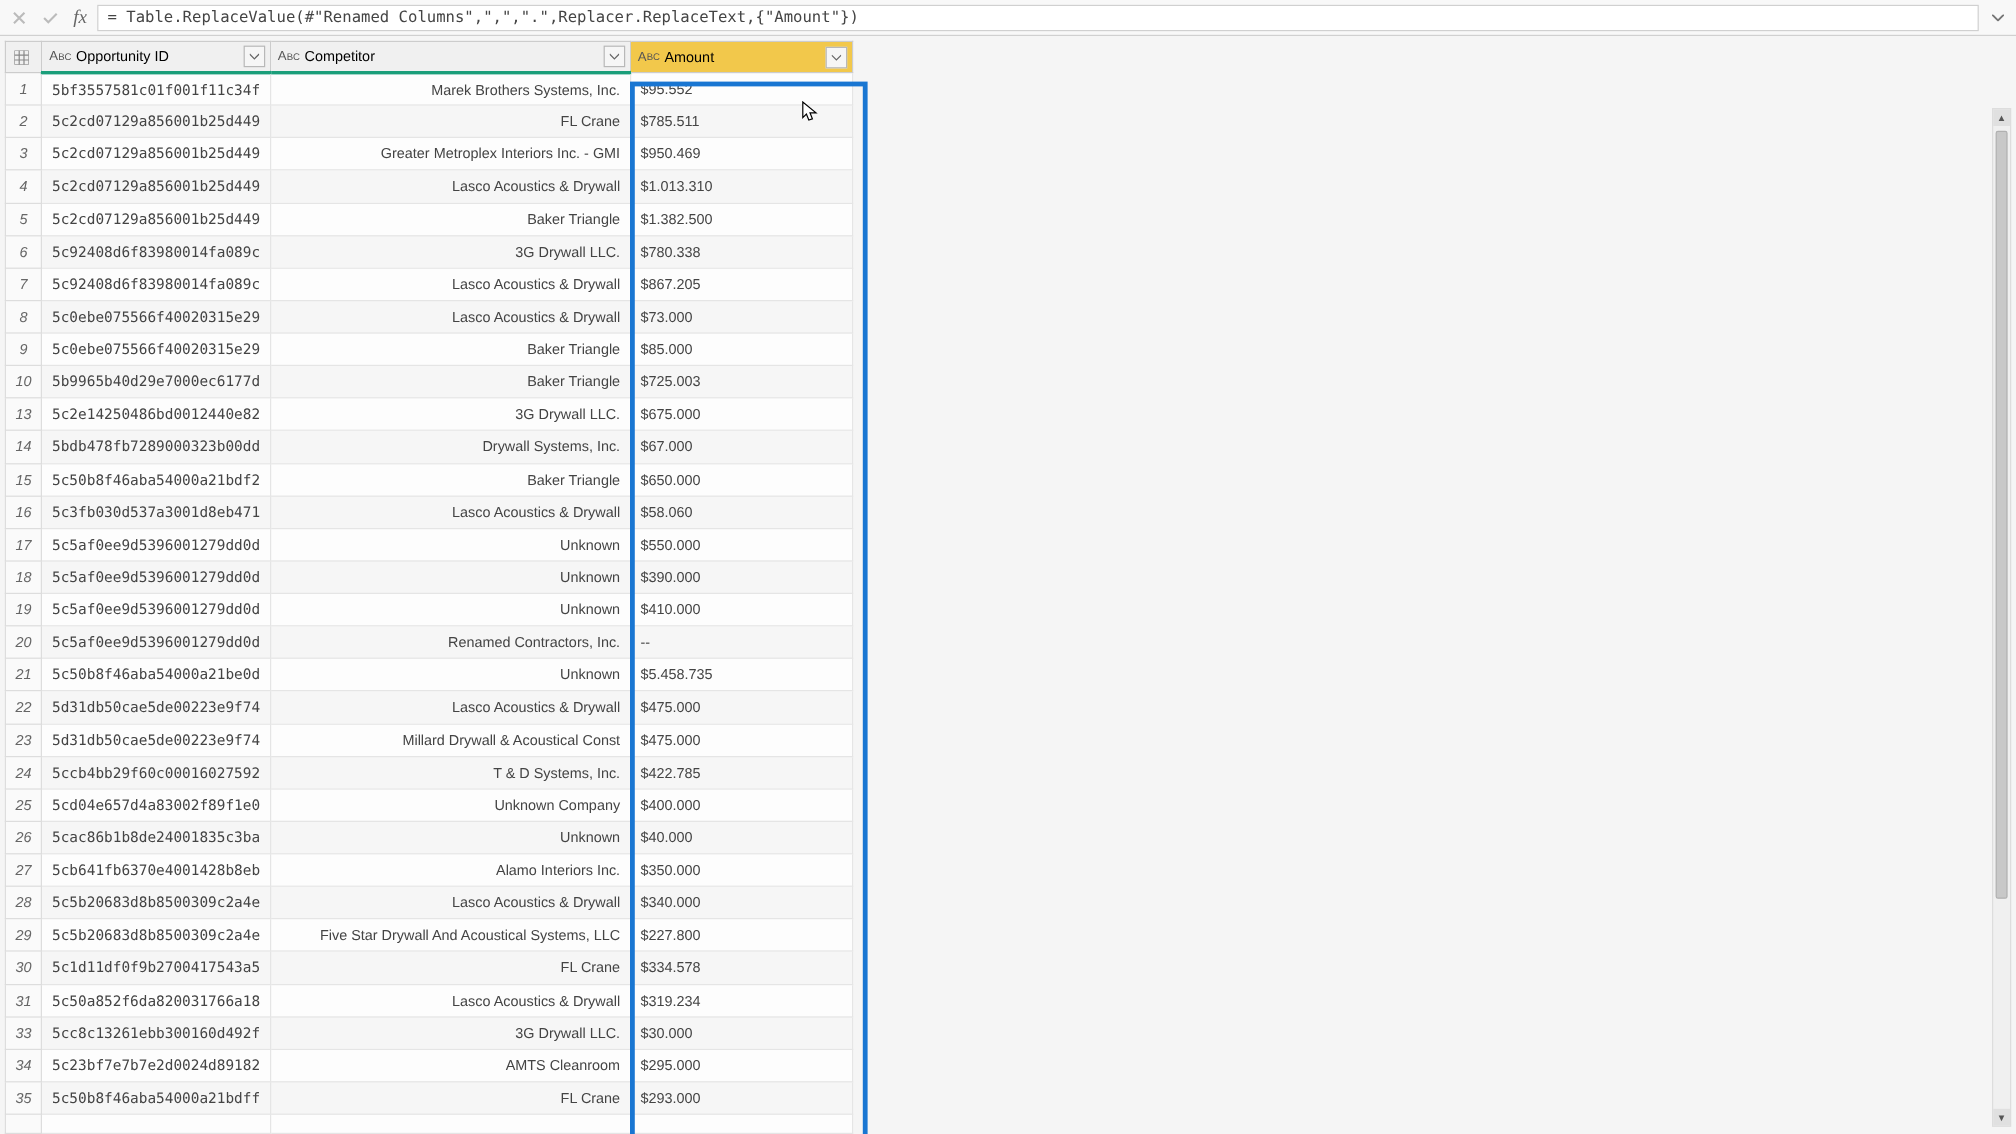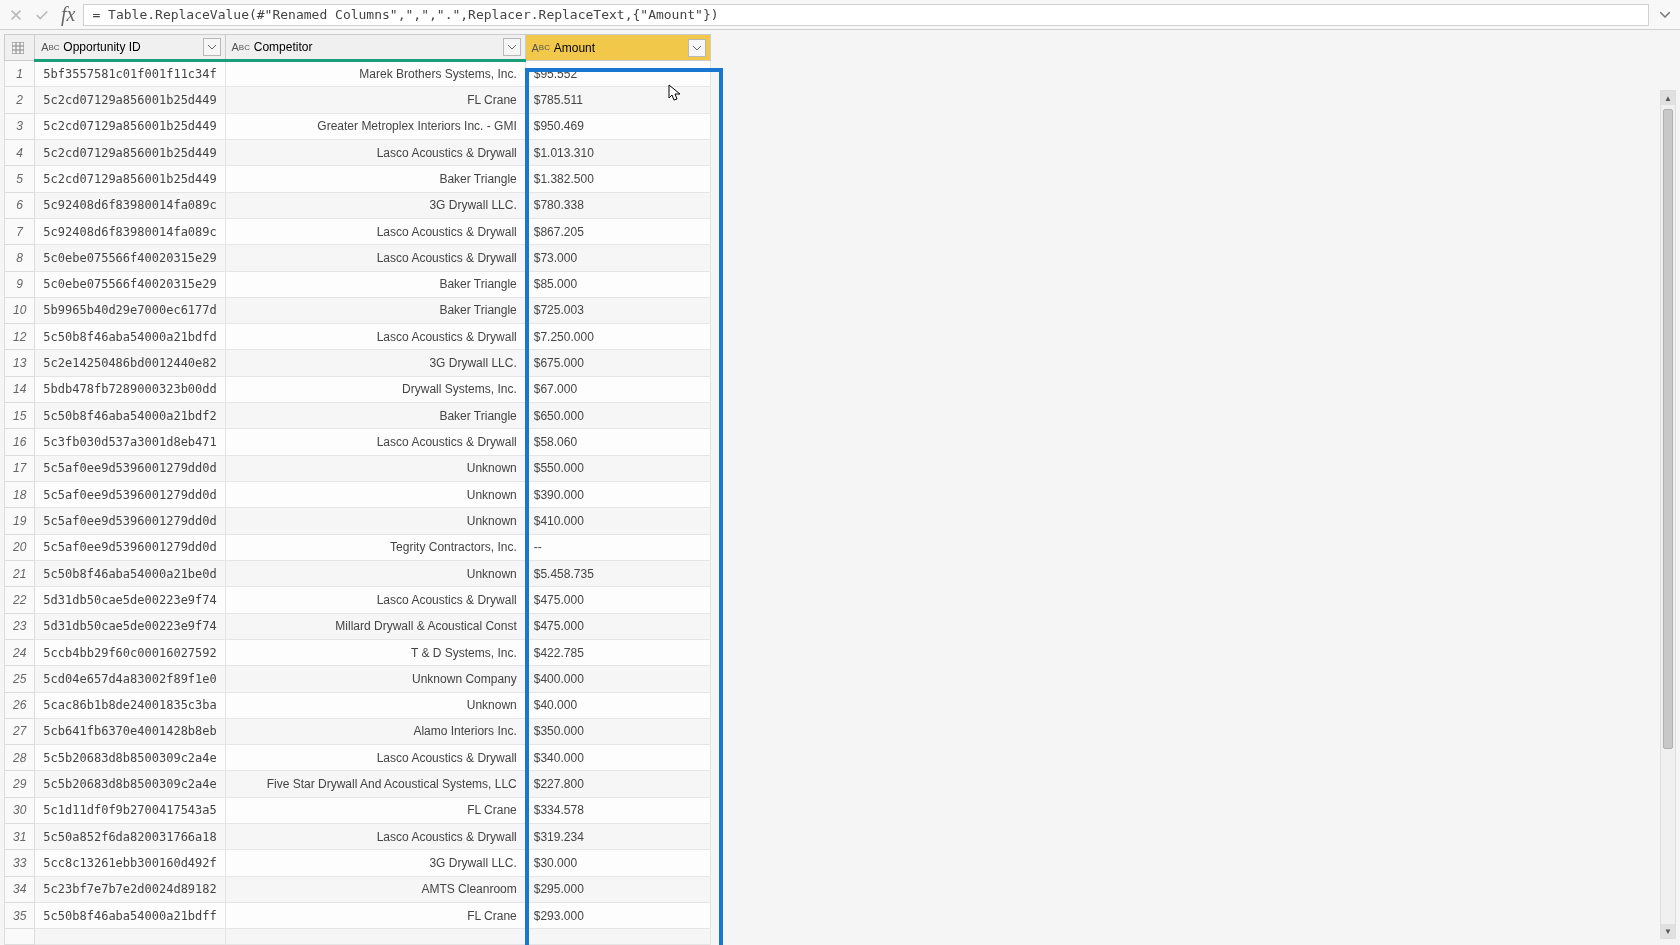--- a/index.html
+++ b/index.html
@@ -30,21 +30,21 @@
       align-items: center;
       justify-content: center;
       color: #999;
       margin-right: 4px;
       cursor: pointer;
     }
     .formula-btn svg { width: 14px; height: 14px; }
     .formula-fx {
       font-style: italic;
       color: #666;
-      font-size: 20px;
+      font-size: 16px;
       margin: 0 8px 0 4px;
       font-family: Georgia, serif;
     }
     .formula-input {
       flex: 1;
       border: 1px solid #d0d0d0;
       background: #fff;
       height: 22px;
       padding: 0 8px;
       font-family: Consolas, monospace;
@@ -328,26 +328,20 @@
           <td class="v comp">Baker Triangle</td>
           <td class="v amt">$85.000</td>
         </tr>
         <tr>
           <td class="idx">10</td>
           <td class="v opp">5b9965b40d29e7000ec6177d</td>
           <td class="v comp">Baker Triangle</td>
           <td class="v amt">$725.003</td>
         </tr>
         <tr>
-          <td class="idx">12</td>
-          <td class="v opp">5c50b8f46aba54000a21bdfd</td>
-          <td class="v comp">Lasco Acoustics &amp; Drywall</td>
-          <td class="v amt">$7.250.000</td>
-        </tr>
-        <tr>
           <td class="idx">13</td>
           <td class="v opp">5c2e14250486bd0012440e82</td>
           <td class="v comp">3G Drywall LLC.</td>
           <td class="v amt">$675.000</td>
         </tr>
         <tr>
           <td class="idx">14</td>
           <td class="v opp">5bdb478fb7289000323b00dd</td>
           <td class="v comp">Drywall Systems, Inc.</td>
           <td class="v amt">$67.000</td>
@@ -378,21 +372,21 @@
         </tr>
         <tr>
           <td class="idx">19</td>
           <td class="v opp">5c5af0ee9d5396001279dd0d</td>
           <td class="v comp">Unknown</td>
           <td class="v amt">$410.000</td>
         </tr>
         <tr>
           <td class="idx">20</td>
           <td class="v opp">5c5af0ee9d5396001279dd0d</td>
-          <td class="v comp">Tegrity Contractors, Inc.</td>
+          <td class="v comp">Renamed Contractors, Inc.</td>
           <td class="v amt">--</td>
         </tr>
         <tr>
           <td class="idx">21</td>
           <td class="v opp">5c50b8f46aba54000a21be0d</td>
           <td class="v comp">Unknown</td>
           <td class="v amt">$5.458.735</td>
         </tr>
         <tr>
           <td class="idx">22</td>

